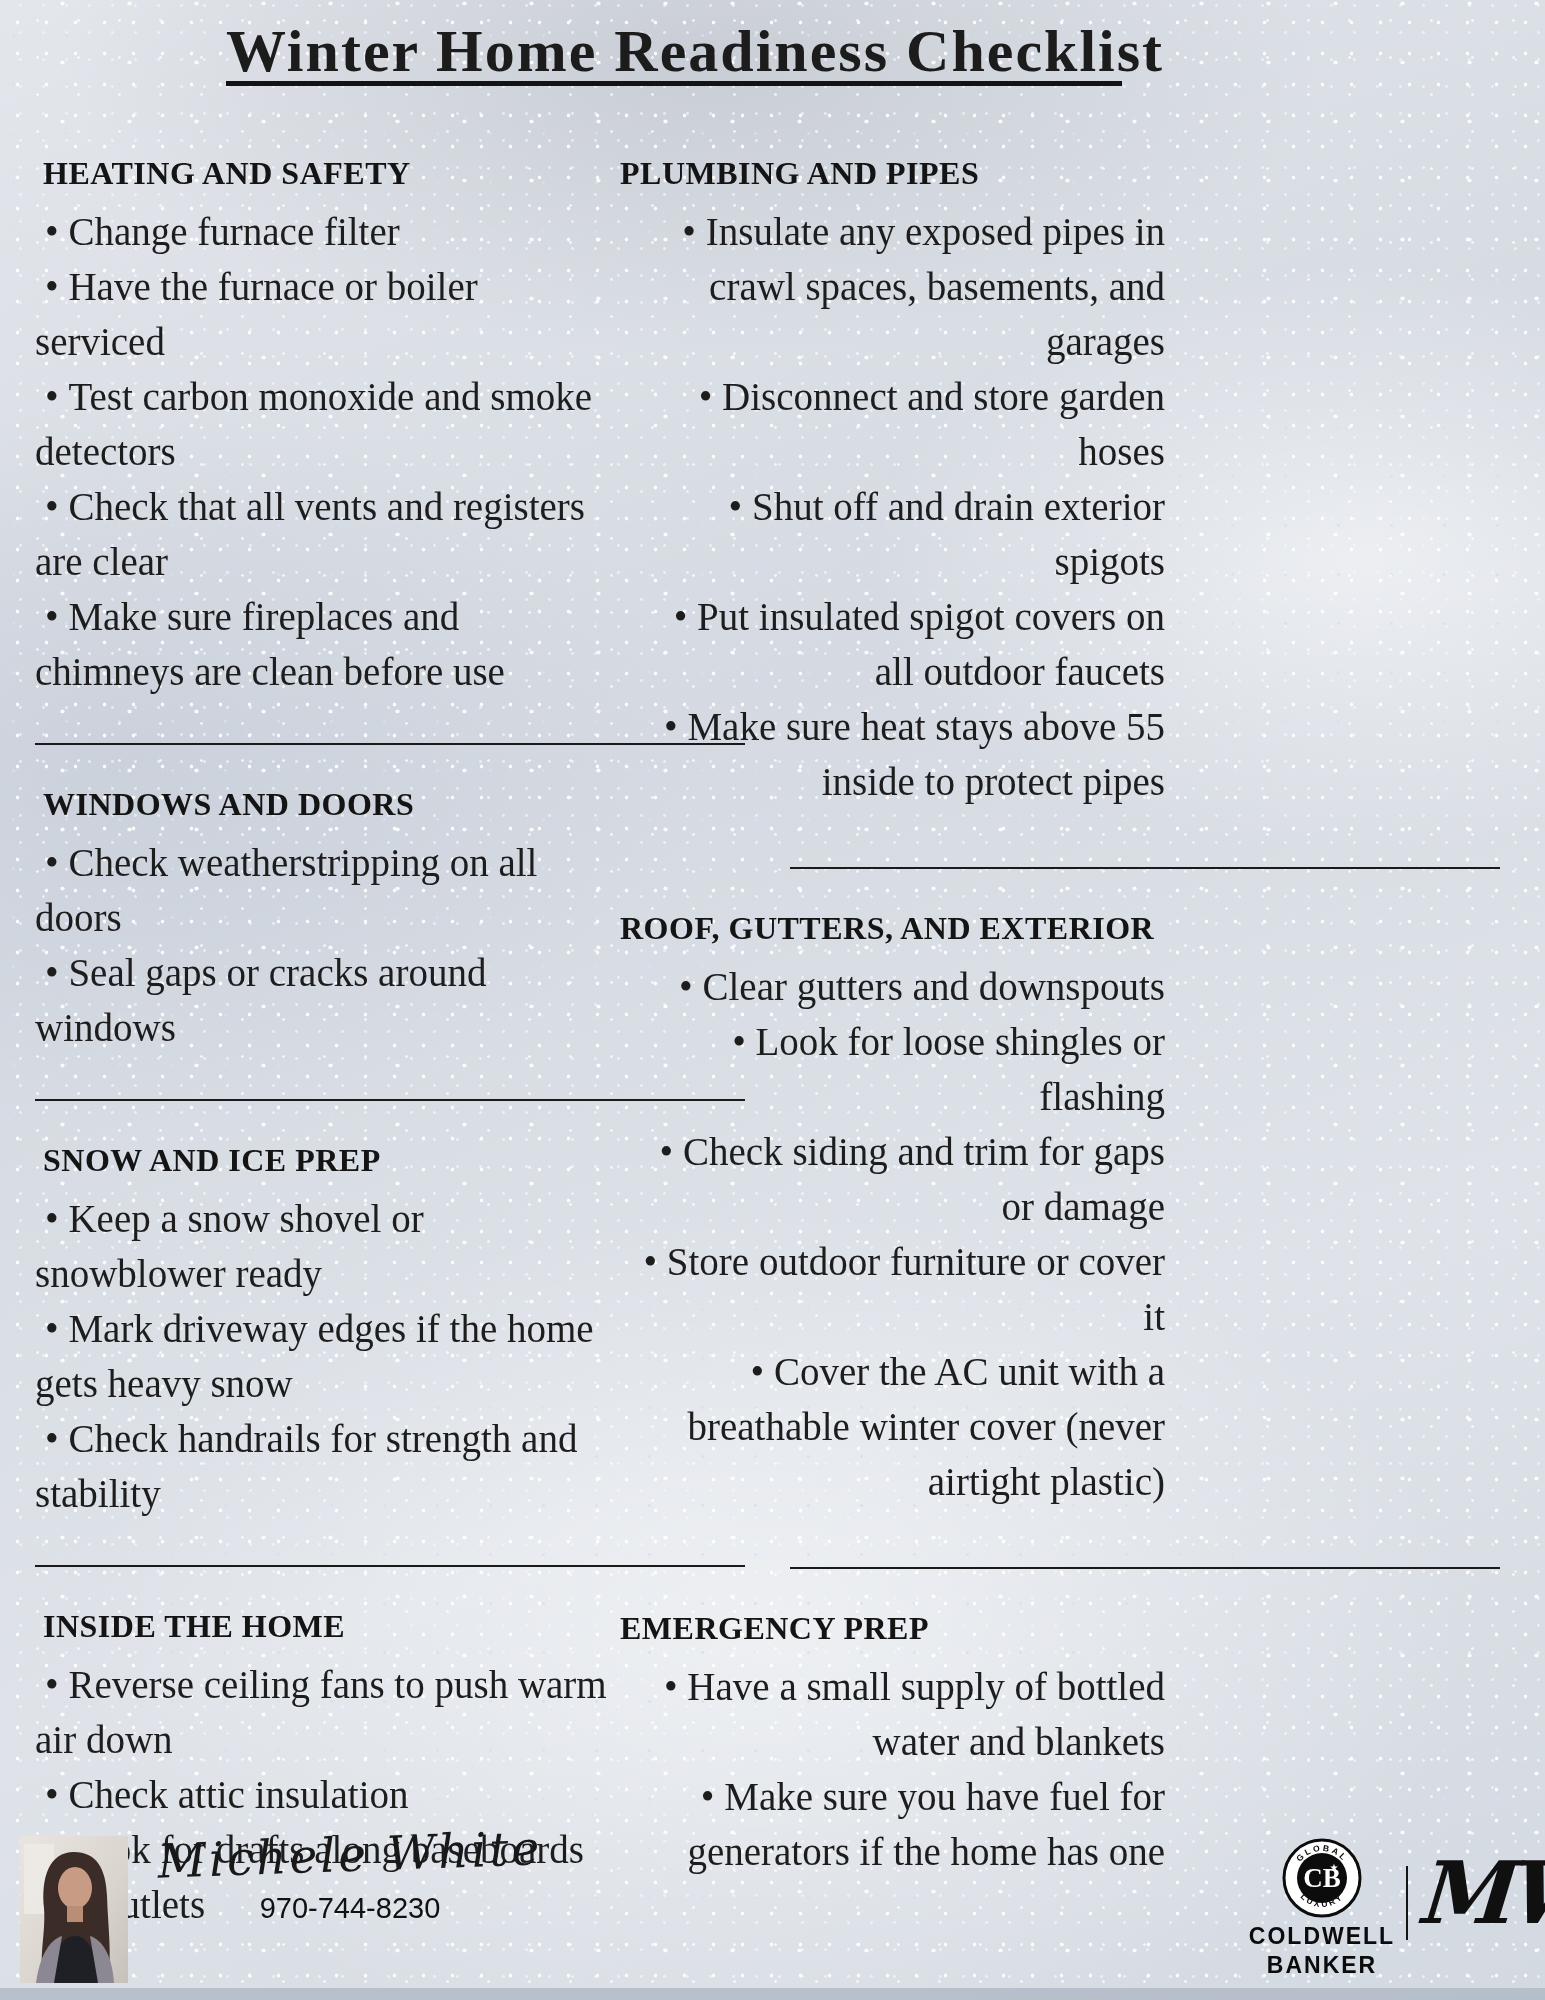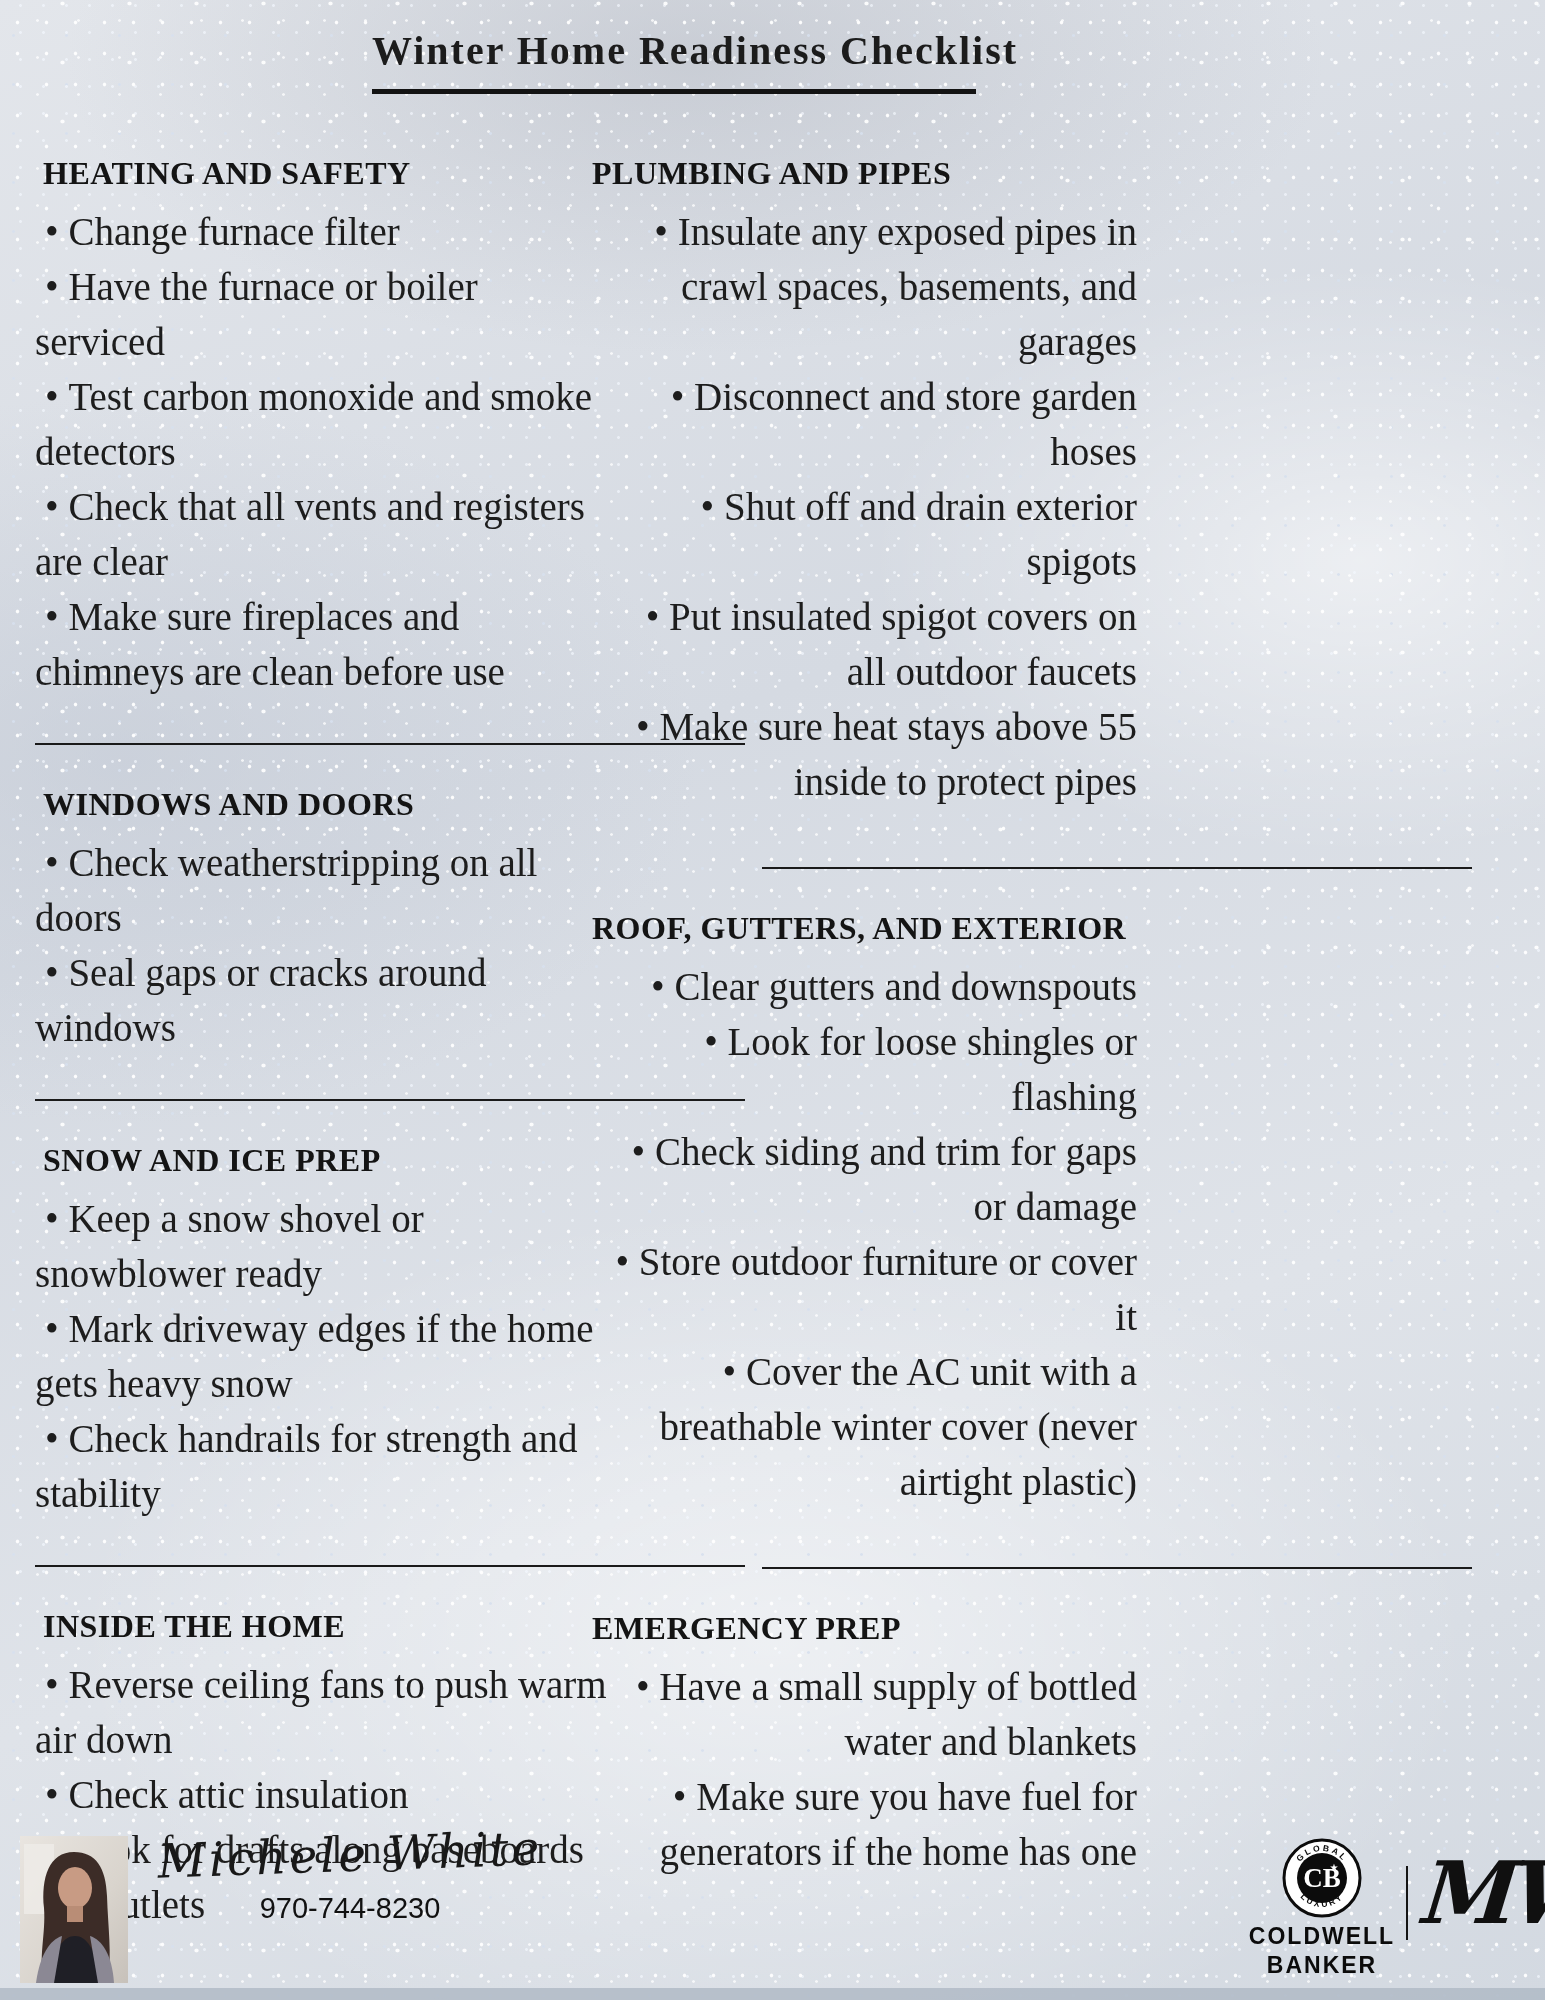--- a/index.html
+++ b/index.html
@@ -27,29 +27,29 @@
     background-position:
       3px 7px, 17px 2px, 29px 33px, 9px 19px, 40px 11px,
       0 0, 0 0, 0 0, 0 0, 0 0;
   }
   .bottom-strip{position:absolute;left:0;bottom:0;width:100%;height:12px;background:#aeb8c4;opacity:.8;}
 
   
   .title-wrap{position:absolute;top:20px;left:0;width:1390px;text-align:center;}
   .title{
     display:inline-block;
-    font-size:40px;font-weight:bold;letter-spacing:2px;line-height:62px;
-    padding-bottom:12px;
+    font-size:60px;font-weight:bold;letter-spacing:2px;line-height:62px;
+    padding-bottom:4px;
     background:linear-gradient(#131313,#131313) no-repeat left bottom / calc(100% - 42px) 5px;
   }
 
   
   .col{position:absolute;top:142px;}
   .col-left{left:35px;width:710px;}
-  .col-right{left:592px;width:890px;}
+  .col-right{left:620px;width:890px;}
   .section h2{
     margin:0;font-size:32px;line-height:62px;font-weight:bold;
     letter-spacing:0.5px;color:#141414;
   }
   .col-left .section h2{padding-left:8px;}
   .item{
     margin:0;font-size:39px;line-height:55px;color:#1d1d1d;
     text-indent:10px;
   }
   .item::before{content:"\2022\00a0";}

